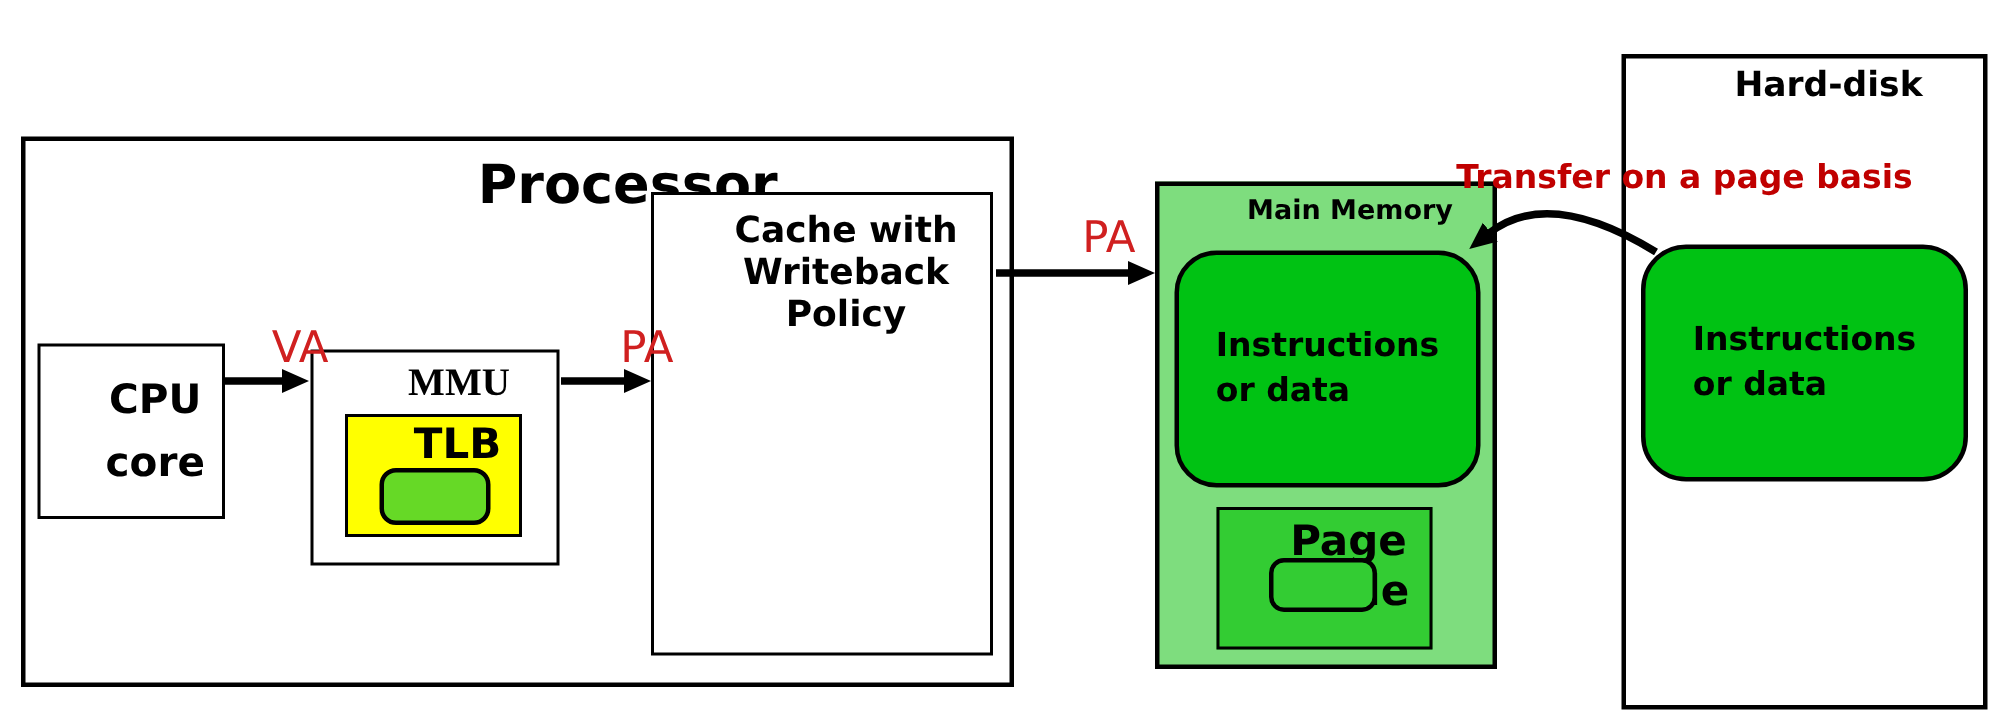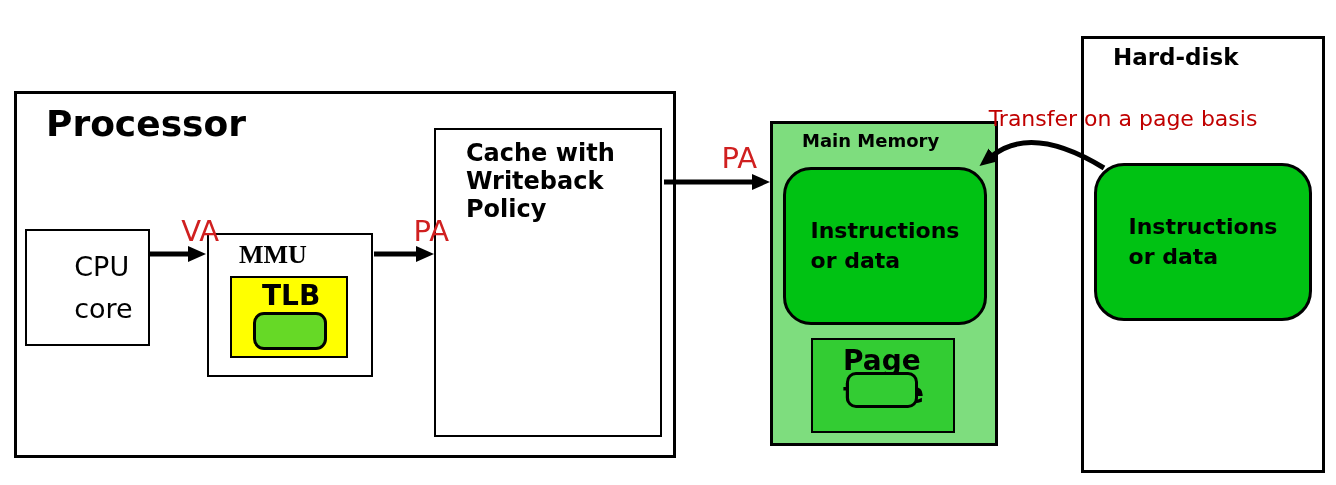--- a/index.html
+++ b/index.html
@@ -7,29 +7,29 @@
   body { font-family: "DejaVu Sans", "Liberation Sans", sans-serif; }
   .canvas {
     position: relative;
     width: 1336px;
     height: 485px;
     background: #ffffff;
     overflow: hidden;
   }
   .abs { position: absolute; }
   .box { position: absolute; border: 2px solid #000; background: #fff; }
-  .ctr { text-align: left; padding-left: 32px; }
+  .ctr { text-align: center; padding-left: 32px; }
   .bold { font-weight: bold; }
   .prewrap { white-space: pre-line; }
   .flexctr { display: flex; align-items: center; justify-content: center; }
 
   
   .processor-box { left: 14px; top: 91px; width: 662px; height: 367px; border-width: 3px; background: transparent; }
   .processor-title { left: 14px; top: 103px; width: 777px; font-size: 36px; font-weight: bold; color: #000; }
-  .cpu-box { left: 25px; top: 229px; width: 125px; height: 117px; font-size: 27px; font-weight: normal; line-height: 42px; }
+  .cpu-box { left: 25px; top: 229px; width: 125px; height: 117px; font-size: 27px; font-weight: bold; line-height: 42px; }
   .mmu-box { left: 207px; top: 233px; width: 166px; height: 144px; }
   .mmu-label { left: 207px; top: 240px; width: 166px; font-size: 26px; font-weight: bold; font-family: Liberation Serif, serif; }
   .tlb-box { left: 230px; top: 276px; width: 118px; height: 82px; background: var(--tlb-yellow, #ffff00); }
   .tlb-label { left: 230px; top: 279px; width: 118px; font-size: 28px; font-weight: bold; }
   .tlb-entry { left: 253px; top: 312px; width: 74px; height: 38px; border: 3px solid #000; border-radius: 11px; background: var(--tlb-green, #66d926); }
   .cache-box { left: 434px; top: 128px; width: 228px; height: 309px; }
   .cache-label { left: 434px; top: 139px; width: 228px; font-size: 24px; font-weight: bold; line-height: 28px; }
 
   
   .flow-label { font-size: 29px; color: var(--label-red, #d02020); width: 90px; text-align: right; }
@@ -44,21 +44,21 @@
   .mm-instr { left: 783px; top: 167px; width: 204px; height: 158px; border-radius: 28px; }
   .pt-box { left: 811px; top: 338px; width: 144px; height: 95px; background: var(--lime-green, #33cc33); }
   .pt-title { left: 811px; top: 344px; width: 144px; font-size: 28px; font-weight: bold; }
   .pt-entry { left: 846px; top: 372px; width: 72px; height: 36px; border: 3px solid #000; border-radius: 10px; background: var(--lime-green, #33cc33); }
 
   
   .hd-box { left: 1081px; top: 36px; width: 244px; height: 437px; border-width: 3px; }
   .hd-title { left: 1081px; top: 44px; width: 244px; font-size: 23px; font-weight: bold; }
   .hd-instr { left: 1094px; top: 163px; width: 218px; height: 158px; border-radius: 30px; }
 
-  .transfer-label { left: 1123px; top: 106px; transform: translateX(-50%); font-size: 22px; font-weight: normal;
+  .transfer-label { left: 1123px; top: 106px; transform: translateX(-50%); font-size: 22px; font-weight: bold;
                     color: var(--transfer-red, #c00000); white-space: nowrap; z-index: 4; }
 
   .arrows-overlay { left: 0; top: 0; width: 1336px; height: 485px; z-index: 10; pointer-events: none; }
 </style>
 </head>
 <body>
 
 <div class="canvas">
 
   <div class="box processor-box"></div>

